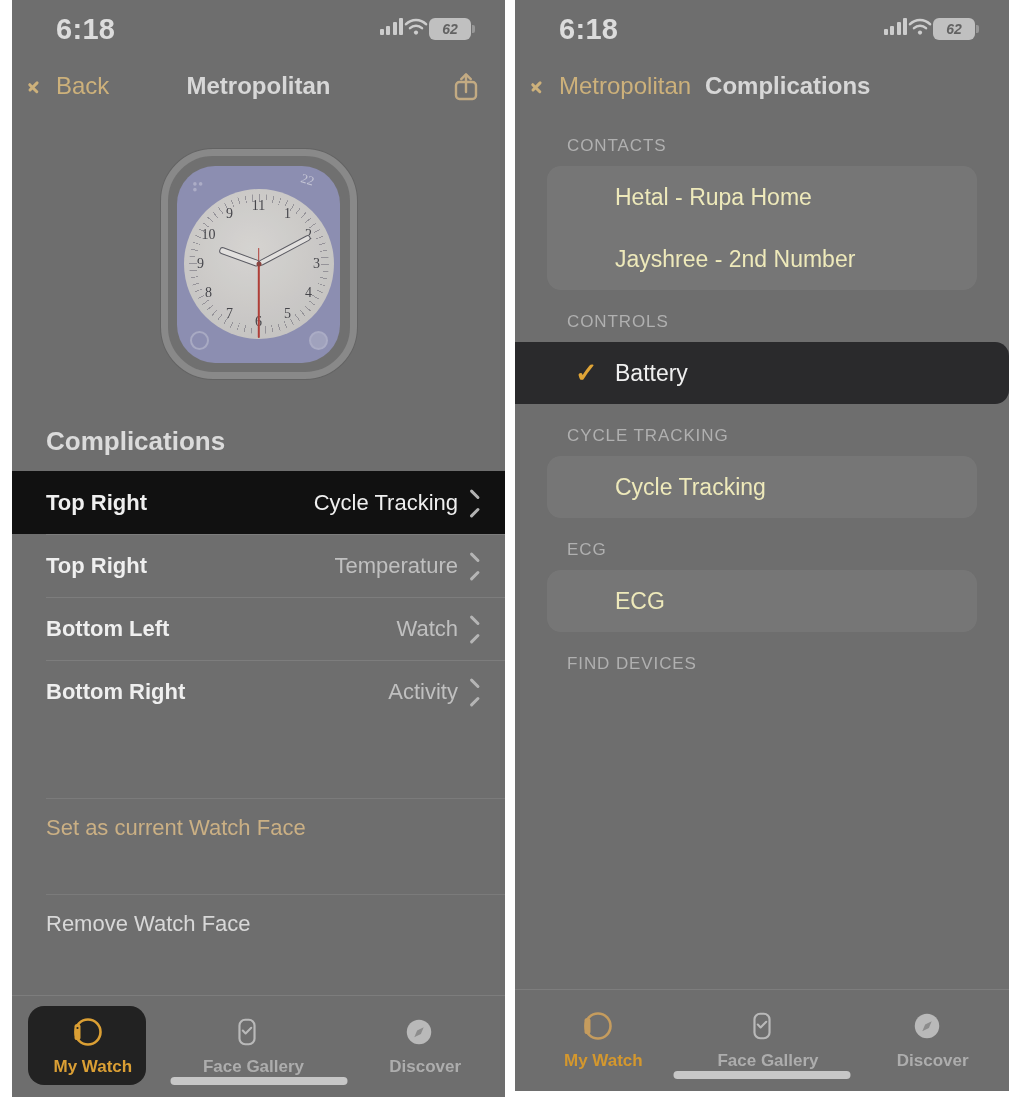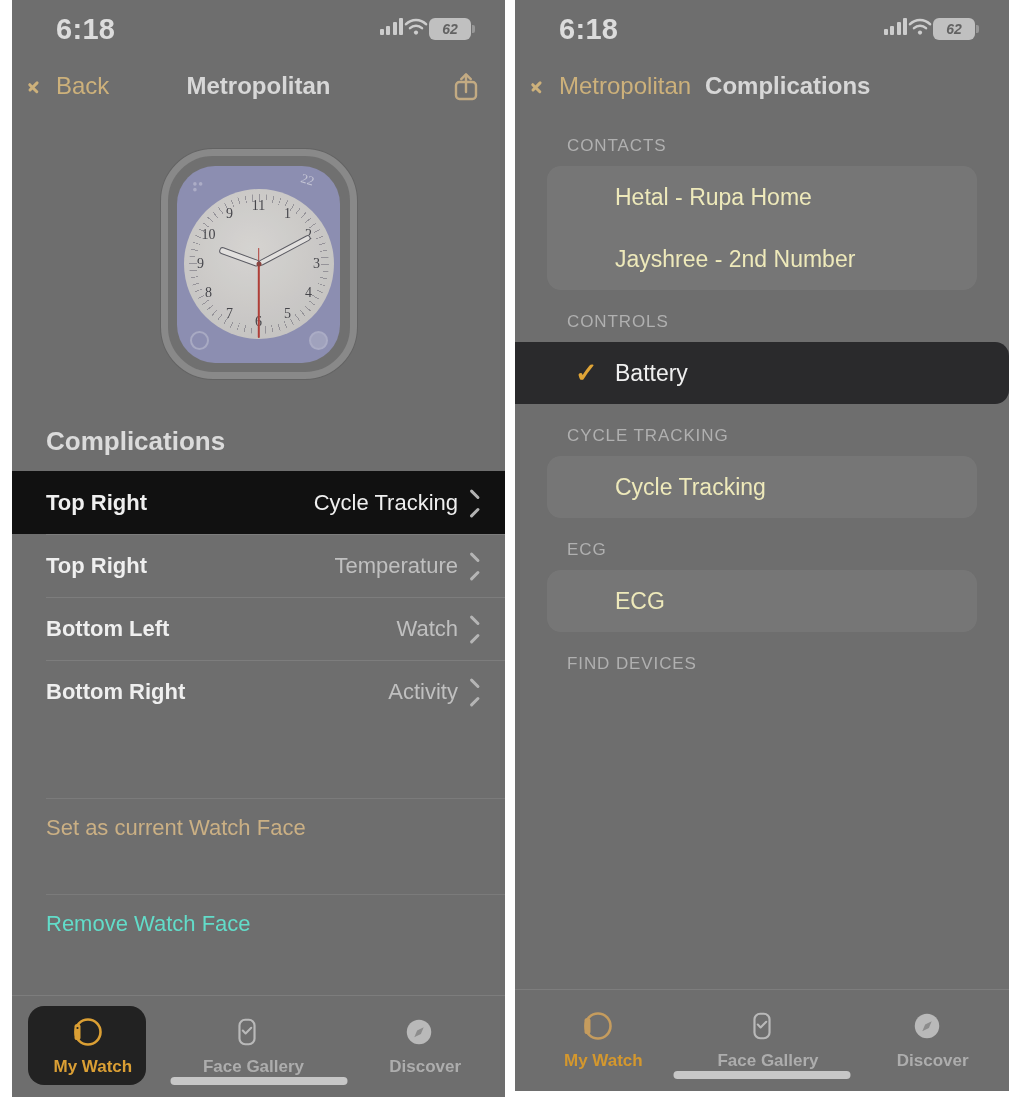--- a/index.html
+++ b/index.html
@@ -251,21 +251,21 @@
   .action-row {
     height: 60px; display: flex; align-items: center;
     padding: 0 34px; position: relative;
     font-size: 22px;
   }
   .action-row::before {
     content: ""; position: absolute; left: 34px; right: 0; top: 0;
     height: 1px; background: rgba(255,255,255,.1);
   }
   .action-row.gold { color: #d6b785; }
-  .action-row.red  { color: #5eead4; }
+  .action-row.red  { color: #e5e5e5; }
 
   .filler { flex: 1 1 auto; }
 
   
   .tabbar {
     flex: 0 0 102px;
     border-top: 1px solid rgba(255,255,255,.12);
     display: flex; align-items: flex-start; justify-content: space-around;
     padding-top: 10px;
     position: relative;

